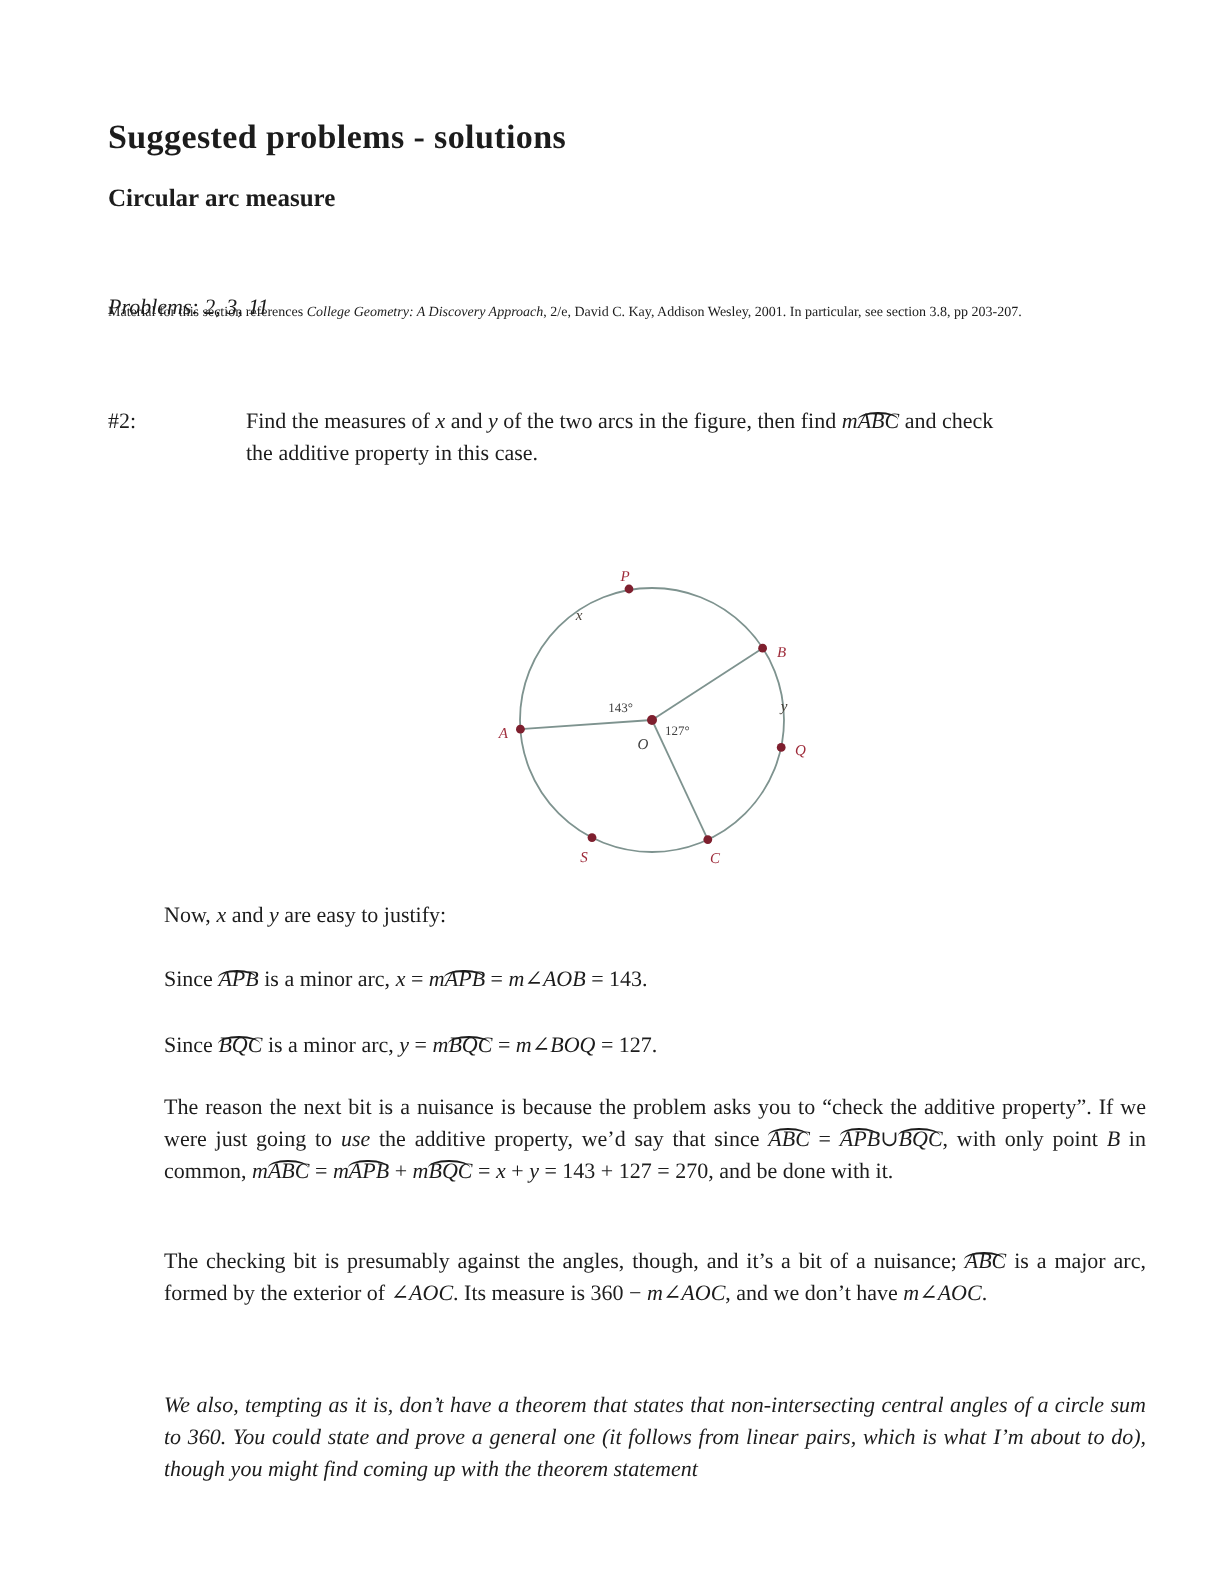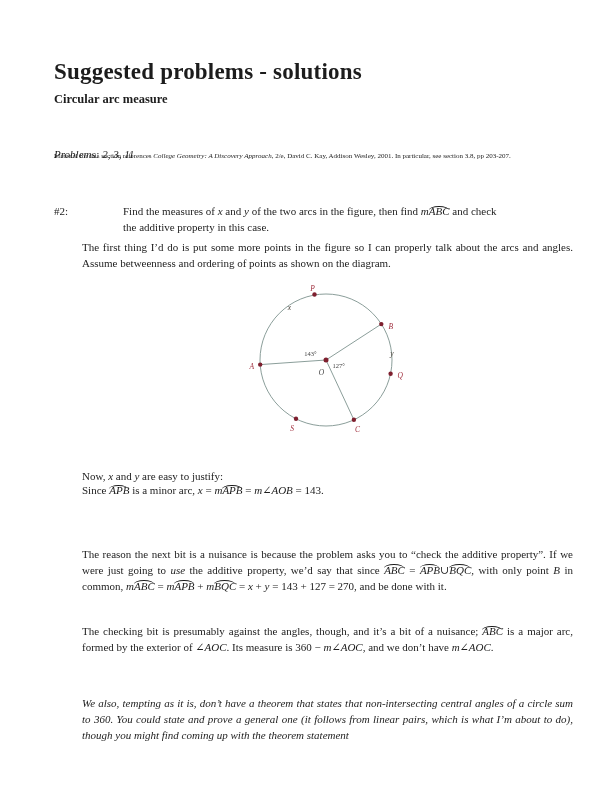--- a/index.html
+++ b/index.html
@@ -5,21 +5,21 @@
   html,body{margin:0;padding:0;background:#888;}
   .page{
     position:relative;
     width:612px;height:792px;
     background:#ffffff;
     font-family:"Liberation Serif","DejaVu Serif",serif;
     color:#1c1c1c;
     overflow:hidden;
   }
   .abs{position:absolute;}
-  .title{font-size:23px;font-weight:bold;letter-spacing:.2px;}
+  .title{font-size:17px;font-weight:bold;letter-spacing:.2px;}
   .section-head{font-size:12.5px;font-weight:bold;text-align:right;}
   .refs{font-size:7px;line-height:8.8px;width:524px;margin-top:44px;}
   .problems-line{font-size:11px;}
   .body-txt{font-size:11px;line-height:15.8px;}
   .just{text-align:justify;}
   .nowrap{white-space:nowrap;}
   .p2-label{font-size:11px;}
   .seg-i{font-style:italic;}
   .seg-b{font-weight:normal;}
   .seg-m{font-style:italic;}
@@ -45,21 +45,20 @@
   </div>
 
   <div class="abs problems-line" style="left:54px;top:148px;font-style:italic;">Problems: 2, 3, 11</div>
 
   <div class="abs p2-label" style="left:54px;top:205px;">#2:</div>
 
   <div class="abs body-txt nowrap" style="left:123px;top:220px;">the additive property in this case.</div>
 
   <div class="abs body-txt nowrap" style="left:123px;top:204px;"><span>Find the measures of </span><span class="seg-m">x</span><span> and </span><span class="seg-m">y</span><span> of the two arcs in the figure, then find </span><span class="seg-m">m</span><span class="seg-arc">ABC</span><span> and check</span></div>
 
-  <div class="abs body-txt just" style="left:82px;top:240px;width:491px;">The first thing I’d do is put some more points in the figure so I can properly talk about the arcs and angles. Assume betweenness and ordering of points as shown on the diagram.</div>
 
   <svg class="abs" style="left:230px;top:274px;" width="200" height="170" viewBox="230 274 200 170">
       <circle cx="326" cy="360" r="66" fill="none" stroke="#7e938f" stroke-width="0.9"></circle>
       <line x1="326" y1="360" x2="260.2" y2="364.6" stroke="#7e938f" stroke-width="0.9"></line>
       <line x1="326" y1="360" x2="381.3" y2="324.1" stroke="#7e938f" stroke-width="0.9"></line>
       <line x1="326" y1="360" x2="353.9" y2="419.8" stroke="#7e938f" stroke-width="0.9"></line>
       <circle cx="314.5" cy="294.5" r="2.2" fill="#7e1f2e"></circle>
       <text x="312.5" y="290.5" fill="#9e2b3a" font-size="7.5" font-style="italic" text-anchor="middle">P</text>
       <circle cx="381.3" cy="324.1" r="2.2" fill="#7e1f2e"></circle>
       <text x="388.5" y="328.5" fill="#9e2b3a" font-size="7.5" font-style="italic" text-anchor="start">B</text>
@@ -72,24 +71,25 @@
       <circle cx="260.2" cy="364.6" r="2.2" fill="#7e1f2e"></circle>
       <text x="254" y="369" fill="#9e2b3a" font-size="7.5" font-style="italic" text-anchor="end">A</text>
       <circle cx="326" cy="360" r="2.5" fill="#7e1f2e"></circle>
       <text x="321.5" y="374.5" fill="#3f3f3f" font-size="7.5" font-style="italic" text-anchor="middle">O</text>
       <text x="316.5" y="356" fill="#3f3f3f" font-size="6.5" text-anchor="end">143°</text>
       <text x="332.5" y="367.5" fill="#3f3f3f" font-size="6.5" text-anchor="start">127°</text>
       <text x="289.5" y="310" fill="#474038" font-size="7.5" font-style="italic" text-anchor="middle">x</text>
       <text x="392" y="355.5" fill="#474038" font-size="7.5" font-style="italic" text-anchor="middle">y</text>
     </svg>
 
-  <div class="abs body-txt nowrap" style="left:82px;top:469px;"><span>Now, </span><span class="seg-m">x</span><span> and </span><span class="seg-m">y</span><span> are easy to justify:</span></div>
+  <div class="abs body-txt nowrap" style="left:82px;top:451px;"><span>Now, </span><span class="seg-m">x</span><span> and </span><span class="seg-m">y</span><span> are easy to justify:</span></div>
 
   <div class="abs body-txt nowrap" style="left:82px;top:483px;"><span>Since </span><span class="seg-arc">APB</span><span> is a minor arc, </span><span class="seg-m">x</span><span> = </span><span class="seg-m">m</span><span class="seg-arc">APB</span><span> = </span><span class="seg-m">m</span><span>∠</span><span class="seg-m">AOB</span><span> = 143.</span></div>
 
+  <div class="abs body-txt nowrap" style="left:82px;top:516px;"><span>Since </span><span class="seg-arc">BQC</span><span> is a minor arc, </span><span class="seg-m">y</span><span> = </span><span class="seg-m">m</span><span class="seg-arc">BQC</span><span> = </span><span class="seg-m">m</span><span>∠</span><span class="seg-m">BOQ</span><span> = 127.</span></div>
 
   <div class="abs body-txt just" style="left:82px;top:547px;width:491px;"><span>The reason the next bit is a nuisance is because the problem asks you to “check the additive property”. If we were just going to </span><span class="seg-i">use</span><span> the additive property, we’d say that since </span><span class="seg-arc">ABC</span><span> = </span><span class="seg-arc">APB</span><span>∪</span><span class="seg-arc">BQC</span><span>, with only point </span><span class="seg-m">B</span><span> in common, </span><span class="seg-m">m</span><span class="seg-arc">ABC</span><span> = </span><span class="seg-m">m</span><span class="seg-arc">APB</span><span> + </span><span class="seg-m">m</span><span class="seg-arc">BQC</span><span> = </span><span class="seg-m">x</span><span> + </span><span class="seg-m">y</span><span> = 143 + 127 = 270, and be done with it.</span></div>
 
   <div class="abs body-txt just" style="left:82px;top:624px;width:491px;"><span>The checking bit is presumably against the angles, though, and it’s a bit of a nuisance; </span><span class="seg-arc">ABC</span><span> is a </span><span class="seg-b">major</span><span> arc, formed by the </span><span class="seg-b">exterior</span><span> of ∠</span><span class="seg-m">AOC</span><span>. Its measure is 360 − </span><span class="seg-m">m</span><span>∠</span><span class="seg-m">AOC</span><span>, and we don’t have </span><span class="seg-m">m</span><span>∠</span><span class="seg-m">AOC</span><span>.</span></div>
 
   <div class="abs body-txt just" style="left:82px;top:696px;width:491px;font-style:italic;">We also, tempting as it is, don’t have a theorem that states that non-intersecting central angles of a circle sum to 360. You could state and prove a general one (it follows from linear pairs, which is what I’m about to do), though you might find coming up with the theorem statement</div>
 
 </div>
 
 </body></html>

